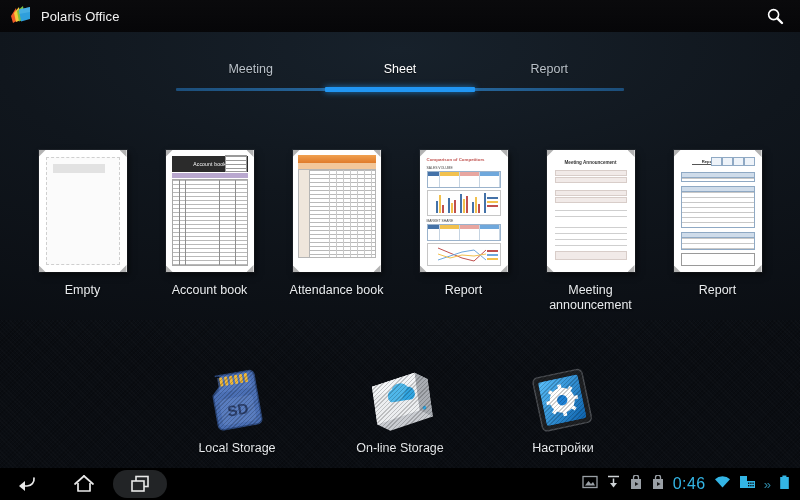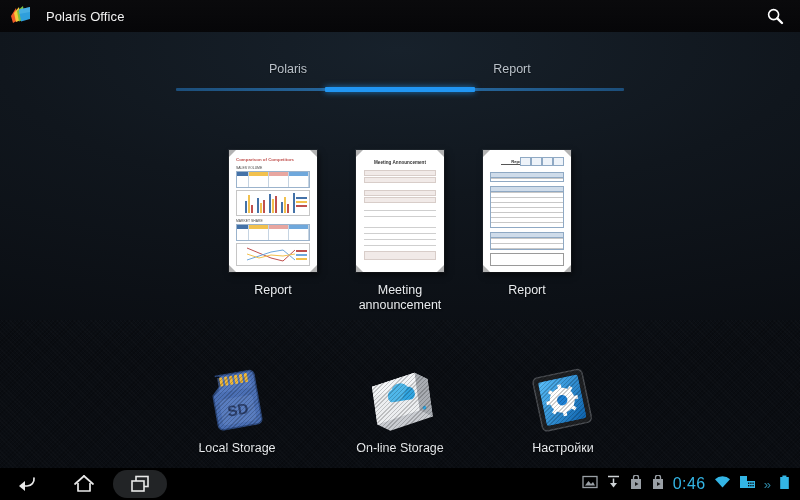--- a/index.html
+++ b/index.html
@@ -36,21 +36,21 @@
     position: relative;
     height: 32px;
     background: linear-gradient(180deg, #0a0a0c 0%, #060608 100%);
     display: flex; align-items: center;
     padding-left: 10px;
     z-index: 5;
   }
   .app-logo { width: 22px; height: 20px; position: relative; flex: 0 0 auto; }
   .app-logo svg { display: block; }
   .app-title {
-    color: #f2f2f2; font-size: 13px; margin-left: 14px; letter-spacing: .1px;
+    color: #f2f2f2; font-size: 13px; margin-left: 9px; letter-spacing: .1px;
   }
   .search-btn {
     position: absolute; right: 12px; top: 50%; transform: translateY(-50%);
     width: 26px; height: 26px; display: flex; align-items: center; justify-content: center;
   }
 
   
   .tabs-wrap {
     position: absolute; left: 176px; top: 62px; width: 448px;
   }
@@ -225,32 +225,79 @@
     <span class="search-btn">
       <svg width="18" height="18" viewBox="0 0 18 18">
         <circle cx="7.6" cy="7.6" r="5" fill="none" stroke="#ffffff" stroke-width="1.6"></circle>
         <line x1="11.3" y1="11.3" x2="16" y2="16" stroke="#ffffff" stroke-width="2.4" stroke-linecap="round"></line>
       </svg>
     </span>
   </div>
 
   <div class="tabs-wrap">
     <div class="tabs">
-      <div class="tab">Polaris</div>
+      <div class="tab">Meeting</div>
+      <div class="tab active">Sheet</div>
       <div class="tab">Report</div>
     </div>
     <div class="tabs-rail">
       <div class="tabs-indicator" style="left:33.33%; width:33.33%;"></div>
     </div>
   </div>
 
   <div class="templates">
 
-
-
+    <div class="tpl">
+      <div class="tpl-thumb">
+        <div class="empty-frame"></div>
+        <div class="empty-bar"></div>
+        <span class="corner c-tl"></span>
+          <span class="corner c-tr"></span>
+        <span class="corner c-bl"></span>
+          <span class="corner c-br"></span>
+      </div>
+      <div class="tpl-label">Empty</div>
+    </div>
+
+    <div class="tpl">
+      <div class="tpl-thumb">
+        <div class="ab-head">Account book</div>
+        <div class="ab-minitable"></div>
+        <div class="ab-purple"></div>
+        <div class="ab-body">
+          <div class="grid-rows"></div>
+          <div class="ab-vline" style="left:6px;"></div>
+          <div class="ab-vline" style="left:12px;"></div>
+          <div class="ab-vline" style="left:46px;"></div>
+          <div class="ab-vline" style="left:62px;"></div>
+        </div>
+        <span class="corner c-tl"></span>
+          <span class="corner c-tr"></span>
+        <span class="corner c-bl"></span>
+          <span class="corner c-br"></span>
+      </div>
+      <div class="tpl-label">Account book</div>
+    </div>
+
+    <div class="tpl">
+      <div class="tpl-thumb">
+        <div class="att-head"></div>
+        <div class="att-sub"></div>
+        <div class="att-body">
+          <div class="att-left"></div>
+          <div class="grid-rows" style="left:11px;"></div>
+          <div class="grid-cols" style="left:30px;"></div>
+        </div>
+        <span class="corner c-tl"></span>
+          <span class="corner c-tr"></span>
+        <span class="corner c-bl"></span>
+          <span class="corner c-br"></span>
+      </div>
+      <div class="tpl-label">Attendance book</div>
+    </div>
 
     <div class="tpl">
       <div class="tpl-thumb">
         <div class="ch-title">Comparison of Competitors</div>
         <div class="ch-sub" style="top:16px;">SALES VOLUME</div>
         <div class="ch-table" style="top:21px;">
           <div class="cell" style="flex:0 0 12px;">
               <div class="hdr" style="background:#4472a8;"></div>
             </div>
           <div class="cell">

